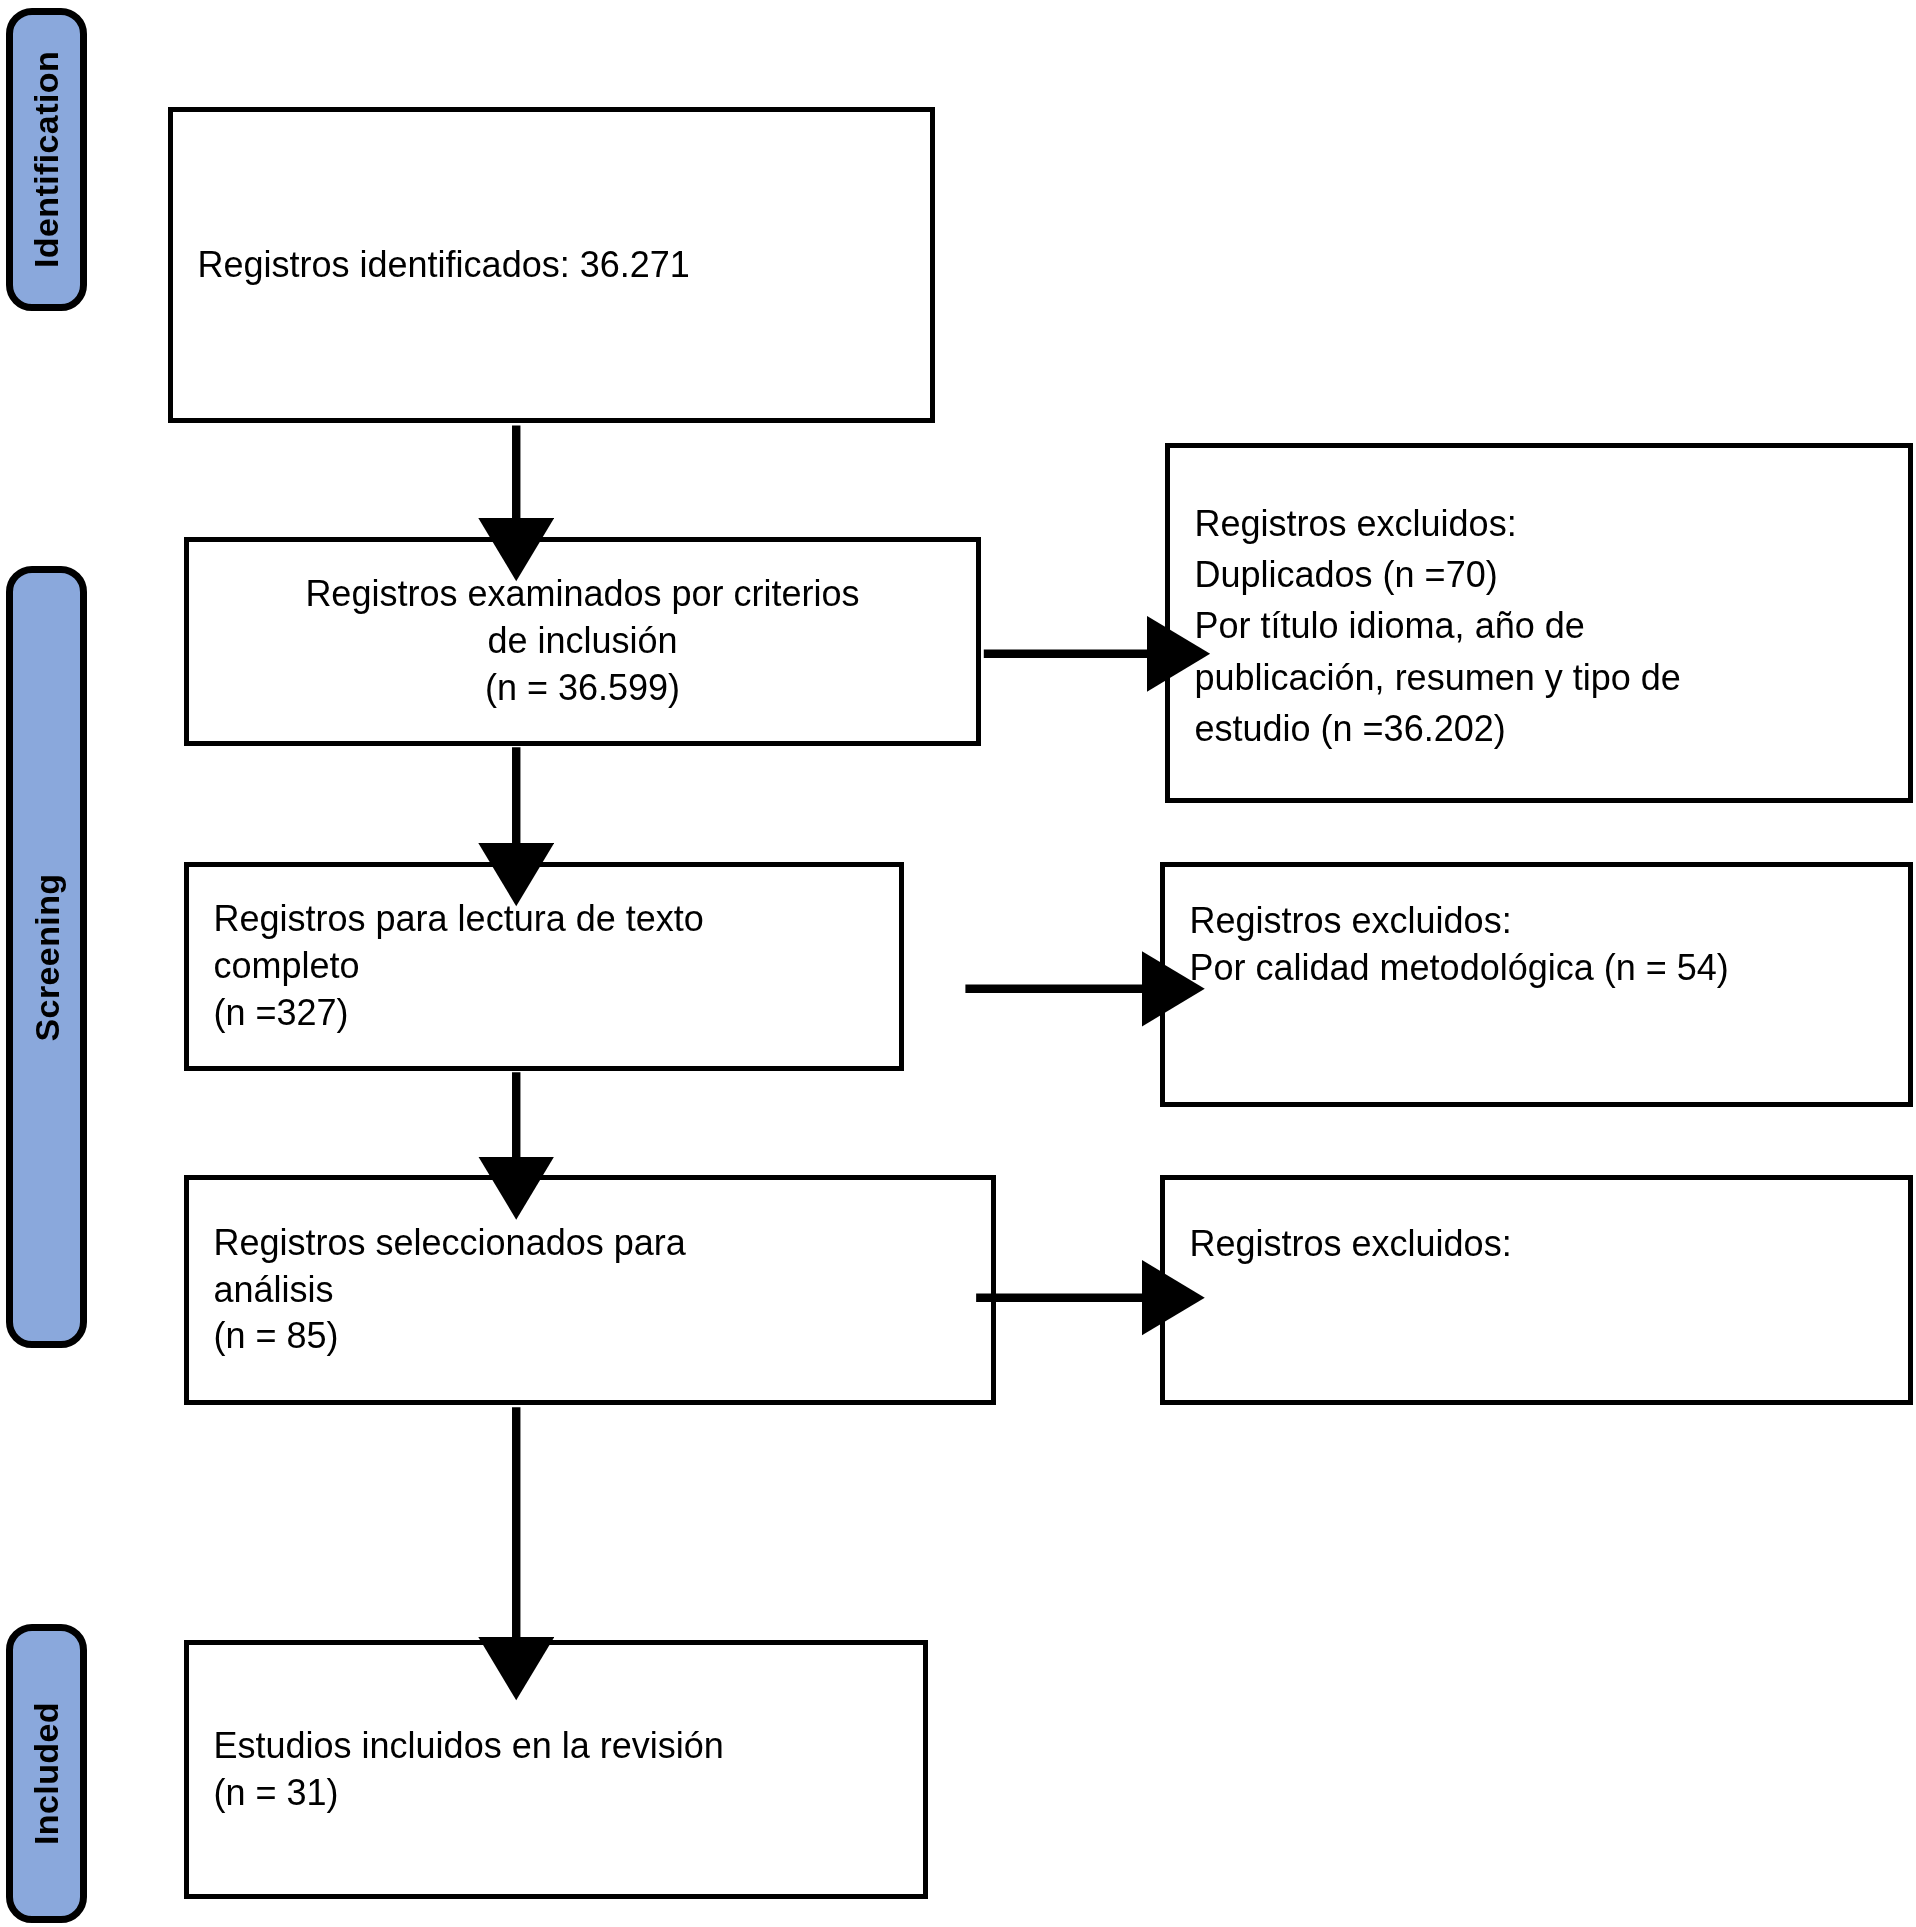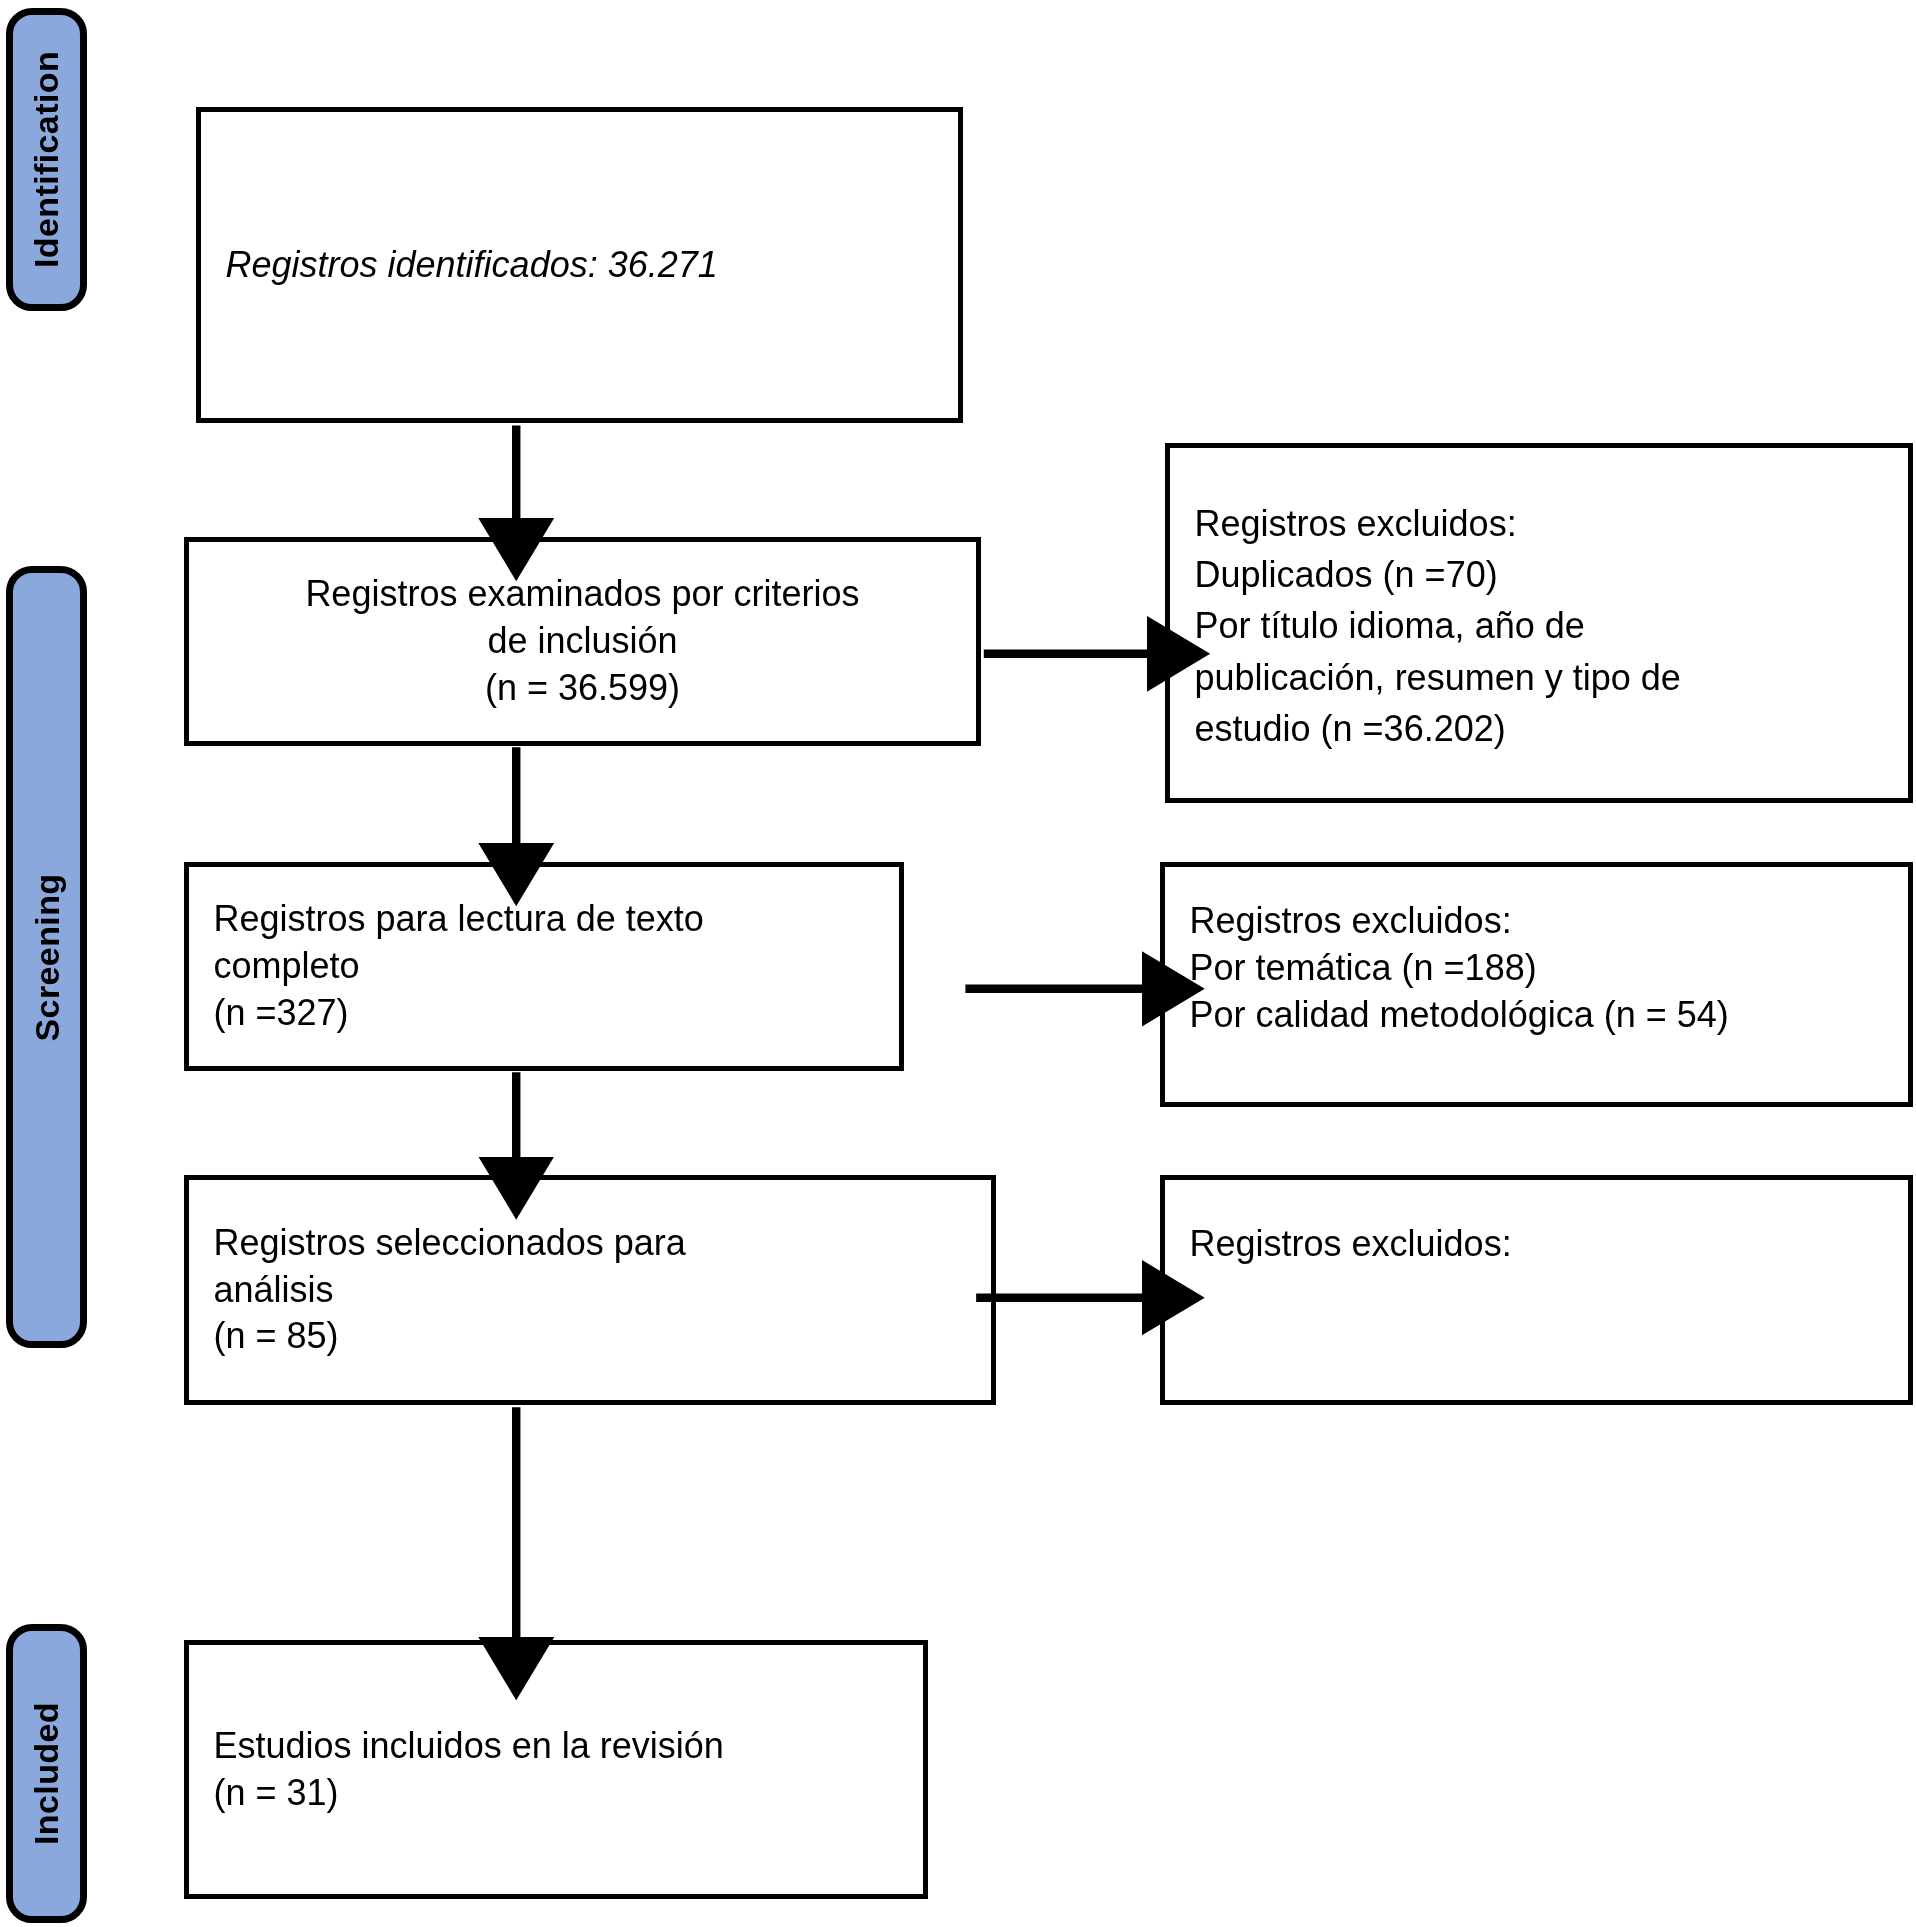--- a/index.html
+++ b/index.html
@@ -78,21 +78,21 @@
   </div>
 
   <div class="stage-band" style="left:6.1px; top:566px; width:81px; height:782px; background:#8AA8DC;">
     <span class="stage-label">Screening</span>
   </div>
 
   <div class="stage-band" style="left:6.1px; top:1624px; width:81px; height:299px; background:#8AA8DC;">
     <span class="stage-label">Included</span>
   </div>
 
-  <div class="flow-box box-identified" style="left:196px; top:107px; width:767px; height:316px;font-style:italic;">
+  <div class="flow-box box-identified" style="left:168px; top:107px; width:767px; height:316px;">
     <div class="line">Registros identificados: 36.271</div>
   </div>
 
   <div class="flow-box" style="left:184px; top:537px; width:797px; height:209px;align-items:center;">
     <div class="line">Registros examinados por criterios</div>
     <div class="line">de inclusión</div>
     <div class="line">(n = 36.599)</div>
   </div>
 
   <div class="flow-box" style="left:184px; top:862px; width:720px; height:209px;">
@@ -115,21 +115,20 @@
   <div class="flow-box box-excluded-1" style="left:1165px; top:443px; width:748px; height:360px;">
     <div class="line">Registros excluidos:</div>
     <div class="line">Duplicados (n =70)</div>
     <div class="line">Por título idioma, año de</div>
     <div class="line">publicación, resumen y tipo de</div>
     <div class="line">estudio (n =36.202)</div>
   </div>
 
   <div class="flow-box" style="left:1160px; top:862px; width:753px; height:245px; justify-content:flex-start; padding-top:31px;">
     <div class="line">Registros excluidos:</div>
-    <div class="line">Por temática (n =188)</div>
     <div class="line">Por calidad metodológica (n = 54)</div>
   </div>
 
   <div class="flow-box" style="left:1160px; top:1175px; width:753px; height:230px; justify-content:flex-start; padding-top:41px;">
     <div class="line">Registros excluidos:</div>
   </div>
 
   <svg id="connectors" viewBox="0 0 2500 2514">
     <defs>
       <marker id="arrowhead" markerWidth="9" markerHeight="9" refX="2.2" refY="4.5" orient="auto" markerUnits="strokeWidth">

